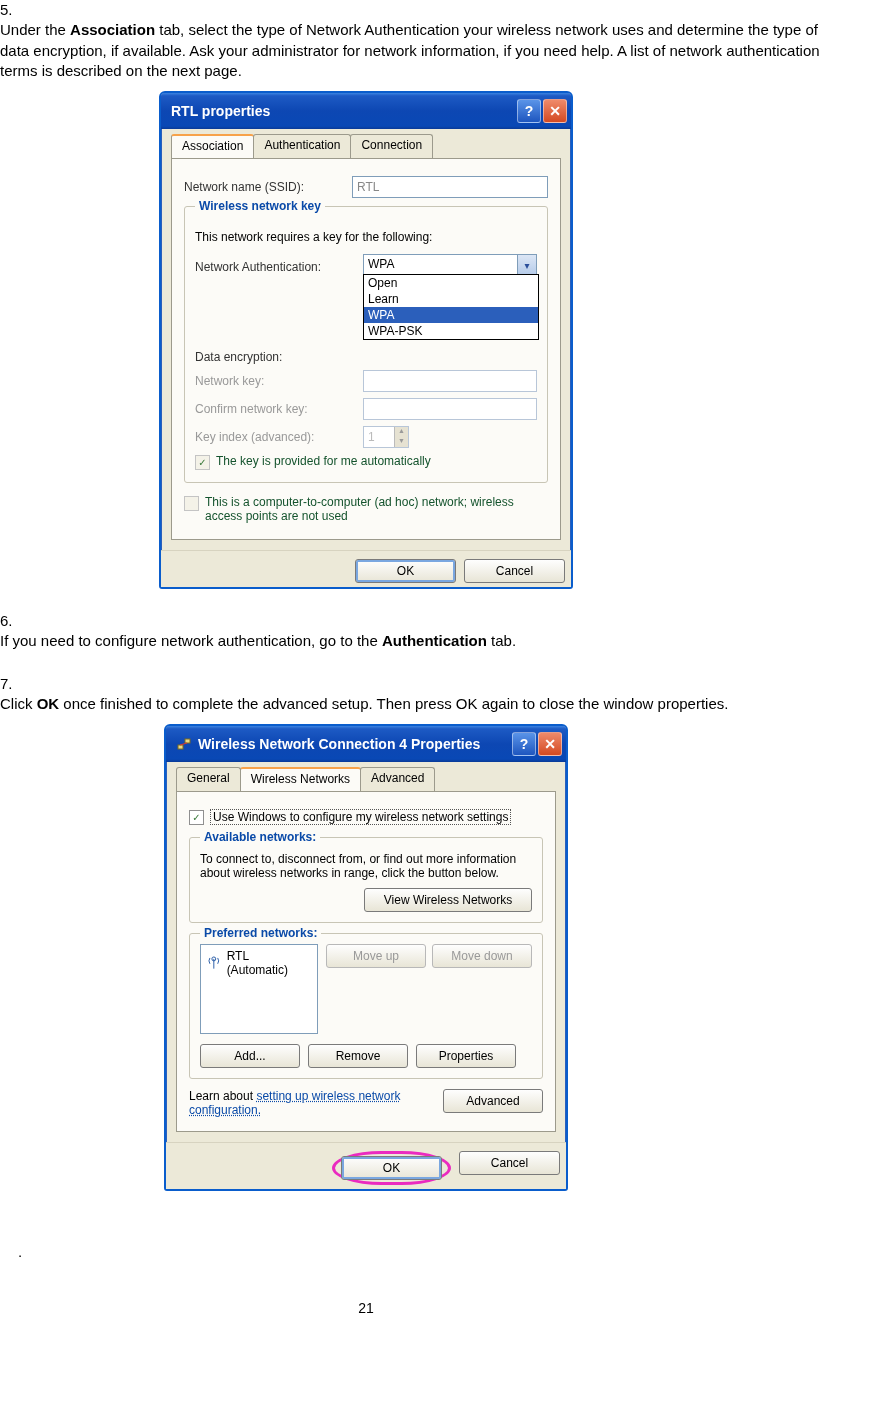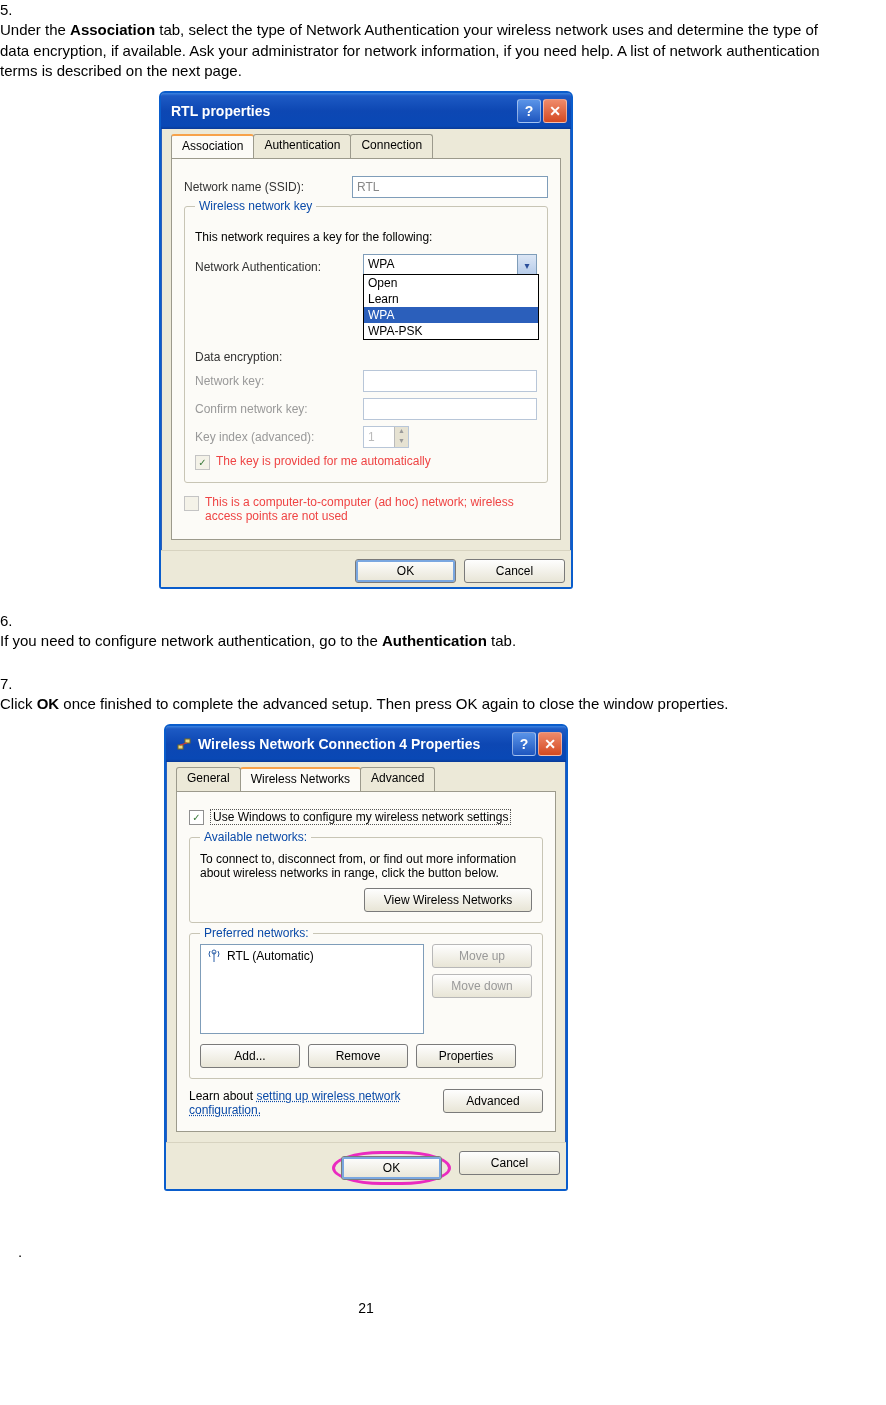--- a/index.html
+++ b/index.html
@@ -126,20 +126,21 @@
     margin-top: 8px;
     position: relative;
   }
   .group-title {
     position: absolute;
     top: -8px; left: 10px;
     background:#fcfbf7;
     padding: 0 4px;
     color:#0a4aa8;
     font-size:12px;
+    font-weight:bold;
   }
   .dropdown-wrap {
     flex:1;
     position: relative;
   }
   .dropdown-sel {
     border:1px solid #7f9db9;
     background:#fff;
     height:20px;
     font-size:12px;
@@ -175,21 +176,21 @@
   }
   .spinner span:first-child { flex:1; padding-left:4px; color:#bbb;}
   .spin-btns { width:14px; display:flex; flex-direction:column; }
   .spin-btns div { height:10px; background:#e6e2d2; border-left:1px solid #bbb; font-size:7px; text-align:center; line-height:8px; color:#999;}
   .cb-row { display:flex; align-items:flex-start; gap:6px; margin:6px 0 2px 0; font-size:12px; }
   .cb {
     width:13px; height:13px; border:1px solid #8f8f8f; background:#fff; display:inline-flex; align-items:center; justify-content:center; font-size:10px; color:#3a7a3a; flex-shrink:0;
     margin-top:1px;
   }
   .cb.disabled { border-color:#c4c4c4; background:#f4f2e8;}
-  .disabled-text { color:#ef4444; }
+  .disabled-text { color:#14532d; }
   .btn-row {
     display:flex; justify-content:flex-end; gap:8px;
     padding: 8px 6px 4px 6px;
     background:#ECE9D8;
     border-top:1px solid #d7d3c0;
   }
   .btn {
     min-width:75px;
     height:22px;
     font-size:12px;
@@ -214,21 +215,21 @@
   .list-item { padding:2px 4px; display:flex; gap:6px; align-items:center;}
   .list-icon { width:14px; height:14px; display:inline-block; }
   .small-btn {
     min-width:82px; height:22px; font-size:12px;
     background:linear-gradient(to bottom,#fefefe,#e8e5d6);
     border:1px solid #7a7a7a; border-radius:3px;
     display:inline-flex; align-items:center; justify-content:center;
     padding:0 8px;
   }
   .small-btn.disabled { color:#999; border-color:#b8b8b8;}
-  .side-btns { display:flex; flex-direction:column; gap:6px; }
+  .side-btns { display:flex; flex-direction:row; gap:6px; }
   .link { color:#0a4aa8; text-decoration: underline dotted;}
   .ok-highlight {
     border: 3px solid #ea2bc0;
     border-radius: 50%/60%;
     padding: 2px 6px;
     display:inline-flex;
   }
   .footer-page {
     text-align:center;
     font-size:14px;

